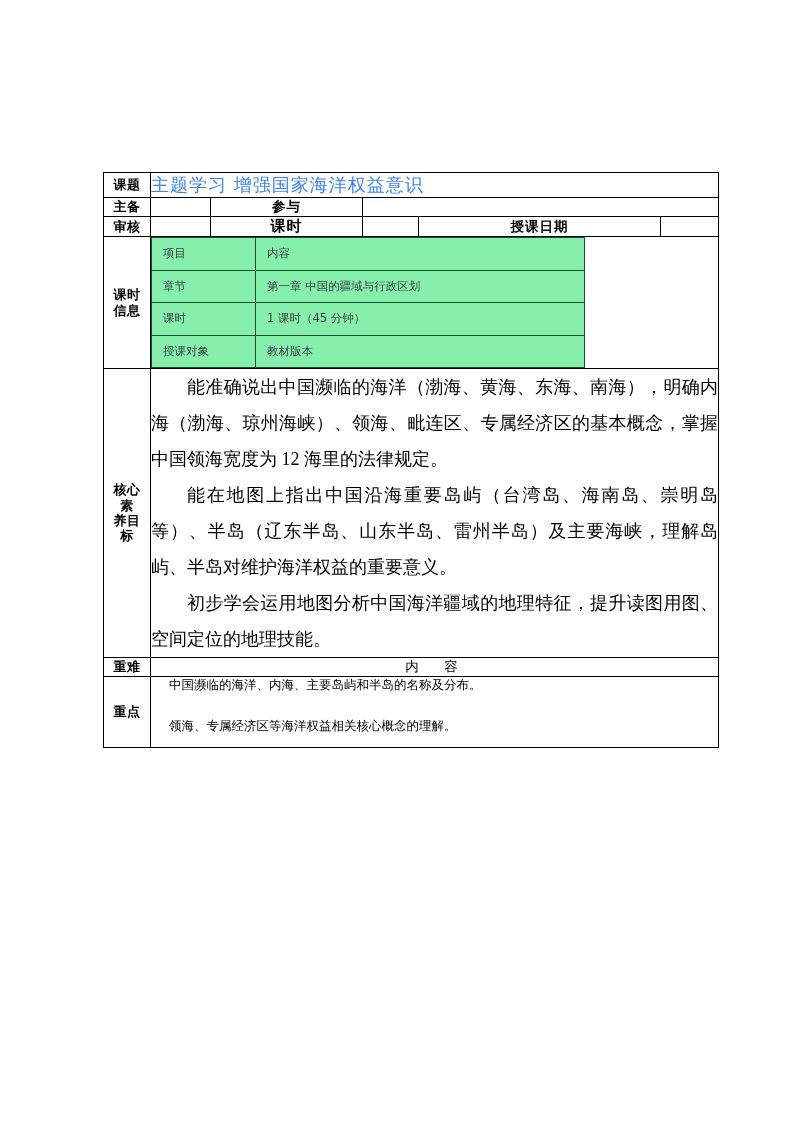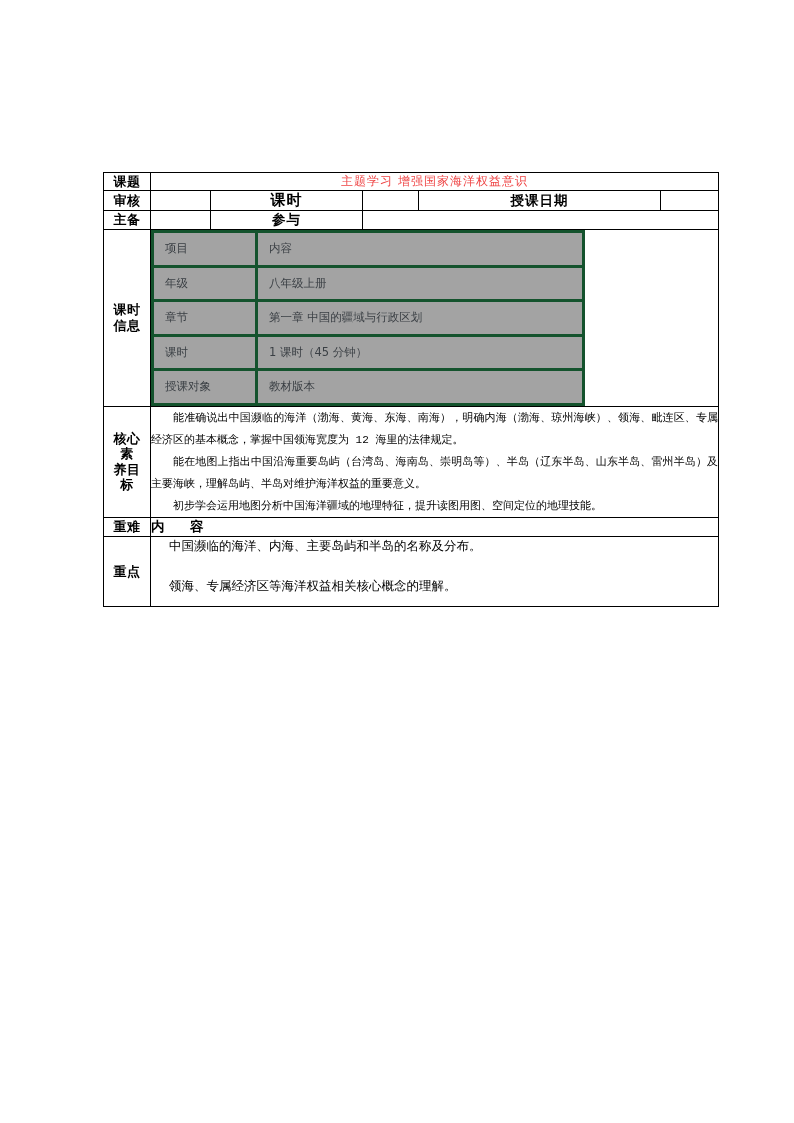--- a/index.html
+++ b/index.html
@@ -47,24 +47,24 @@
     font-size: 13px;
     line-height: 1.18;
     font-family: "DejaVu Sans", "Liberation Sans", sans-serif;
     letter-spacing: 0.5px;
     color: #000000;
     padding: 3px 1px;
   }
   .lbl-narrow { width: 47px; }
 
   .title-cell {
-    text-align: center;
-    font-size: 12px;
-    font-family: "DejaVu Sans", "Liberation Sans", sans-serif;
-    color: #ef4444;
+    text-align: left;
+    font-size: 18px;
+    font-family: "DejaVu Sans", "Liberation Sans", sans-serif;
+    color: #3b82f6;
     padding: 10px 4px;
     letter-spacing: 1px;
   }
   .mid-label {
     text-align: center;
     font-weight: bold;
     font-size: 13.5px;
     font-family: "DejaVu Sans", "Liberation Sans", sans-serif;
     letter-spacing: 1px;
     padding: 7px 2px;
@@ -79,60 +79,60 @@
   .info-wrap {
     padding: 14px 0 16px 18px;
   }
   .info-table {
     border-collapse: collapse;
     table-layout: fixed;
     width: 434px;
     background: #ffffff;
   }
   .info-table td {
-    border: 3px solid #14532d;
+    border: 1px solid #14532d;
     font-family: "DejaVu Sans", "Liberation Sans", sans-serif;
     font-size: 11.5px;
     color: #3a3f44;
     padding: 8px 10px 8px 11px;
     line-height: 1.35;
-    background: #a3a3a3;
+    background: #86efac;
     vertical-align: middle;
   }
   .info-table td.k { width: 104px; }
 
   
   .body-cell {
     padding: 8px 14px 10px 16px;
-    font-family: Liberation Mono, monospace;
-    font-size: 11px;
+    font-family: Liberation Serif, serif;
+    font-size: 18px;
     color: #000000;
     line-height: 2.0;
     text-align: justify;
     text-justify: inter-ideograph;
     margin-top: 40px;
   }
   .body-cell p {
     margin: 0;
     text-indent: 2em;
   }
 
   .content-head {
-    text-align: left;
-    font-weight: bold;
+    text-align: center;
+    font-weight: normal;
     font-size: 13.5px;
     font-family: "DejaVu Sans", "Liberation Sans", sans-serif;
     padding: 8px 2px;
     letter-spacing: 6px;
     color: #000000;
   }
 
   .focus-cell {
     padding: 9px 14px 14px 16px;
-    font-family: Liberation Sans, sans-serif;
+    font-family: Liberation Mono, monospace;
     font-size: 12.5px;
     color: #000000;
     line-height: 1.5;
   }
   .focus-cell p {
     margin: 0 0 22px 0;
     padding-left: 18px;
   }
   .focus-cell p:last-child { margin-bottom: 10px; }
 
@@ -153,56 +153,52 @@
       <col style="width:58px">
     </colgroup>
     <tbody>
 
       <tr>
         <td class="lbl lbl-narrow">课题</td>
         <td class="title-cell" colspan="5">主题学习 增强国家海洋权益意识</td>
       </tr>
 
       <tr>
-        <td class="lbl lbl-narrow">审核</td>
-        <td class="blank-cell">&nbsp;</td>
-        <td class="mid-label big">课时</td>
-        <td class="blank-cell">&nbsp;</td>
-        <td class="mid-label">授课日期</td>
-        <td class="blank-cell">&nbsp;</td>
-      </tr>
-
-      <tr>
         <td class="lbl lbl-narrow">主备</td>
         <td class="blank-cell">&nbsp;</td>
         <td class="mid-label">参与</td>
         <td class="blank-cell" colspan="3">&nbsp;</td>
+      </tr>
+
+      <tr>
+        <td class="lbl lbl-narrow">审核</td>
+        <td class="blank-cell">&nbsp;</td>
+        <td class="mid-label big">课时</td>
+        <td class="blank-cell">&nbsp;</td>
+        <td class="mid-label">授课日期</td>
+        <td class="blank-cell">&nbsp;</td>
       </tr>
 
       <tr>
         <td class="lbl lbl-narrow">
           <span class="stack">课时</span>
           <span class="stack">信息</span>
         </td>
         <td class="info-wrap" colspan="5">
           <table class="info-table">
             <colgroup>
               <col style="width:104px">
               <col>
             </colgroup>
             <tbody>
               <tr>
                 <td class="k">项目</td>
                 <td>内容</td>
               </tr>
               <tr>
-                <td class="k">年级</td>
-                <td>八年级上册</td>
-              </tr>
-              <tr>
                 <td class="k">章节</td>
                 <td>第一章 中国的疆域与行政区划</td>
               </tr>
               <tr>
                 <td class="k">课时</td>
                 <td>1 课时（45 分钟）</td>
               </tr>
               <tr>
                 <td class="k">授课对象</td>
                 <td>教材版本</td>

